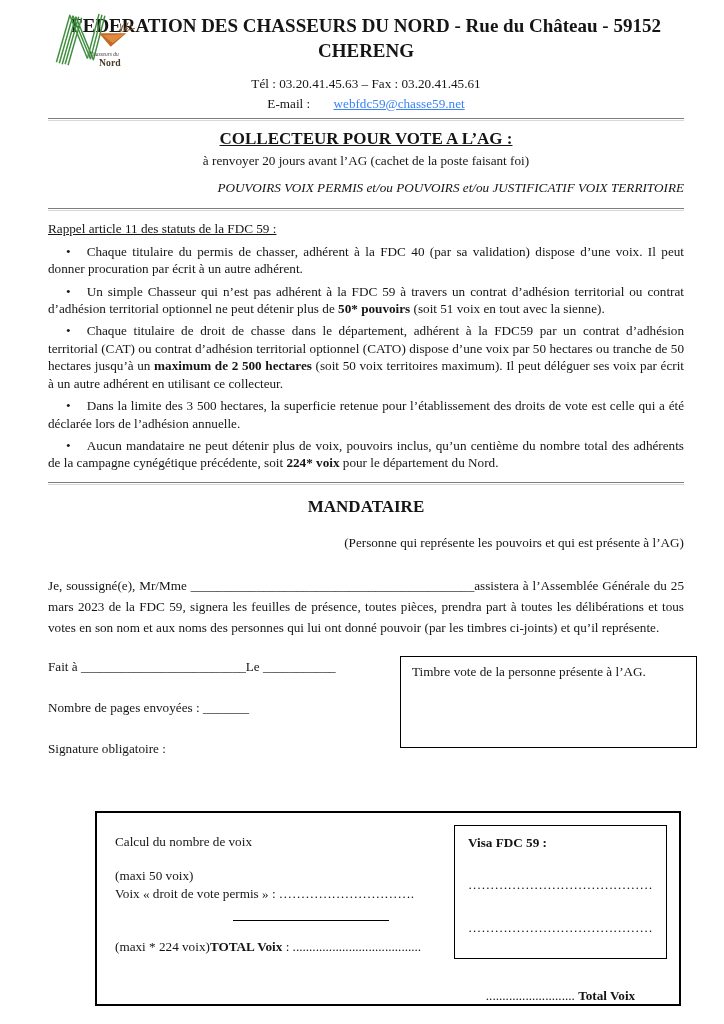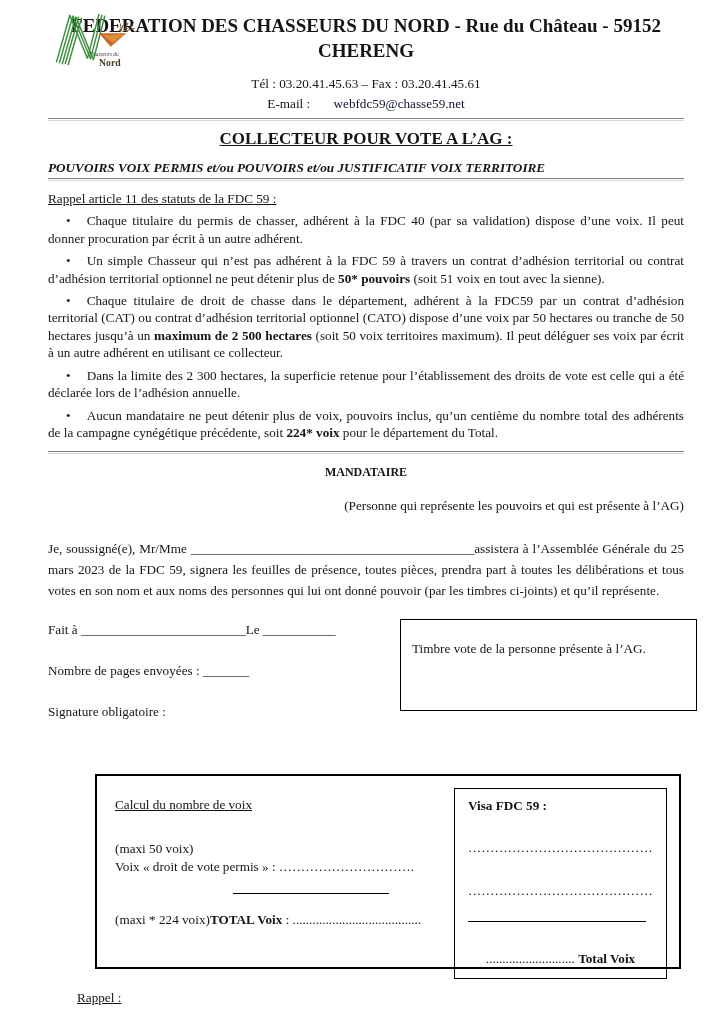--- a/index.html
+++ b/index.html
@@ -9,52 +9,52 @@
     padding:8px 40px 0 48px;
     font-family:"Liberation Serif","DejaVu Serif",serif;
     font-size:13.2px; color:#151515; line-height:1.32;
   }
   
   .header { position:relative; min-height:64px; text-align:center; }
   .logo { position:absolute; left:-6px; top:0; width:118px; height:64px; }
   .header-org { font-weight:bold; font-size:19px; padding-top:5px; }
   .header-tel { margin-top:12px; }
   .header-email { margin-top:2px; }
-  .link { color:#0f172a; cursor:pointer;margin-left:20px; }
+  .link { color:#3b82f6; text-decoration:underline; cursor:pointer;margin-left:20px; }
   
   .rule { border:none; height:1px; border-top:1.6px solid #7d7d7d; border-bottom:1px solid #d7d7d7; margin:0; }
   .rule-1 { margin-top:6px; }
   
   .title { text-align:center; font-weight:bold; font-size:17px; text-decoration:underline; margin-top:7px; }
   .subtitle { text-align:center; margin-top:2px; }
-  .notice { text-align:left; font-weight:bold; font-style:italic; margin-top:9px; margin-bottom:1px; }
+  .notice { text-align:right; font-weight:normal; font-style:italic; margin-top:9px; margin-bottom:12px; }
   
   .statutes-heading { text-decoration:underline; margin-top:9px; }
   .bullet { margin:5px 0; text-align:justify; text-indent:18px; }
   .bullet::before { content:"\2022"; padding-right:16px; }
   
   .rule-3 { margin-top:10px; }
-  .mand-heading { text-align:center; font-weight:bold; font-size:12px; margin-top:11px; }
+  .mand-heading { text-align:center; font-weight:bold; font-size:17px; margin-top:11px; }
   .mand-sub { text-align:right; margin-top:16px; }
   .mand-para { text-align:justify; margin-top:23px; line-height:1.6; }
   .fait-section { position:relative; margin-top:15px; height:132px; }
   .fait-line { padding-top:5px; }
   .pages-line { margin-top:24px; }
   .signature-line { margin-top:23px; }
   .timbre-box { position:absolute; right:-13px; top:3px; width:297px; height:92px;
-    border:1.6px solid #000; box-sizing:border-box; padding:20px 11px; }
+    border:1.6px solid #000; box-sizing:border-box; padding:6px 11px; }
   
   .calc-outer { position:relative; margin:26px 0 0 47px; width:586px; height:195px;
     border:2px solid #000; box-sizing:border-box; }
   .calc-left { padding:20px 0 0 18px; width:335px; box-sizing:border-box; }
-  .calc-heading { text-decoration:underline; margin-bottom:27px; }
+  .calc-heading { margin-bottom:17px; }
   .calc-sumline { width:156px; border-bottom:1.4px solid #000; margin:12px 0 0 118px; height:6px; }
   .calc-total { margin-top:17px; }
   .bold { font-weight:bold; }
-  .visa-box { position:absolute; top:12px; right:12px; width:213px; height:191px;
+  .visa-box { position:absolute; top:12px; right:12px; width:213px; height:134px;
     border:1.6px solid #000; box-sizing:border-box; padding:8px 13px; }
   .visa-heading { font-weight:bold; }
   .visa-dots1 { margin-top:25px; }
   .visa-dots2 { margin-top:25px; }
   .visa-line { border-bottom:1.5px solid #000; margin-top:22px; width:178px; }
   .visa-total { margin-top:28px; text-align:center; }
   
   .final { margin-top:20px; padding-left:29px; }
   .final-heading { text-decoration:underline; }
 </style>
@@ -88,30 +88,31 @@
       <text x="58" y="60" font-size="10" font-weight="bold" fill="#4a3b2a">Nord</text>
     </svg>
     <div class="header-org">FEDERATION DES CHASSEURS DU NORD - Rue du Château - 59152 CHERENG</div>
     <div class="header-tel">Tél : 03.20.41.45.63 – Fax : 03.20.41.45.61</div>
     <div class="header-email"><span>E-mail : </span><span class="link">webfdc59@chasse59.net</span></div>
   </div>
 
   <hr class="rule rule-1">
 
   <div class="title">COLLECTEUR POUR VOTE A L’AG :</div>
+  <div class="subtitle">à renvoyer 20 jours avant l’AG (cachet de la poste faisant foi)</div>
   <div class="notice">POUVOIRS VOIX PERMIS et/ou POUVOIRS et/ou JUSTIFICATIF VOIX TERRITOIRE</div>
 
   <hr class="rule">
 
   <div class="statutes-heading">Rappel article 11 des statuts de la FDC 59 :</div>
   <p class="bullet"><span>Chaque titulaire du permis de chasser, adhérent à la FDC 40 (par sa validation) dispose d’une voix. Il peut donner procuration par écrit à un autre adhérent.</span></p>
   <p class="bullet"><span>Un simple Chasseur qui n’est pas adhérent à la FDC 59 à travers un contrat d’adhésion territorial ou contrat d’adhésion territorial optionnel ne peut détenir plus de </span><span style="font-weight: bold;">50* pouvoirs</span><span> (soit 51 voix en tout avec la sienne).</span></p>
   <p class="bullet"><span>Chaque titulaire de droit de chasse dans le département, adhérent à la FDC59 par un contrat d’adhésion territorial (CAT) ou contrat d’adhésion territorial optionnel (CATO) dispose d’une voix par 50 hectares ou tranche de 50 hectares jusqu’à un </span><span style="font-weight: bold;">maximum de 2 500 hectares</span><span> (soit 50 voix territoires maximum). Il peut déléguer ses voix par écrit à un autre adhérent en utilisant ce collecteur.</span></p>
-  <p class="bullet"><span>Dans la limite des 2 300 hectares, la superficie retenue pour l’établissement des droits de vote est celle qui a été déclarée lors de l’adhésion annuelle.</span></p>
-  <p class="bullet"><span>Aucun mandataire ne peut détenir plus de voix, pouvoirs inclus, qu’un centième du nombre total des adhérents de la campagne cynégétique précédente, soit </span><span style="font-weight: bold;">224* voix</span><span> pour le département du Total.</span></p>
+  <p class="bullet"><span>Dans la limite des 3 500 hectares, la superficie retenue pour l’établissement des droits de vote est celle qui a été déclarée lors de l’adhésion annuelle.</span></p>
+  <p class="bullet"><span>Aucun mandataire ne peut détenir plus de voix, pouvoirs inclus, qu’un centième du nombre total des adhérents de la campagne cynégétique précédente, soit </span><span style="font-weight: bold;">224* voix</span><span> pour le département du Nord.</span></p>
 
   <hr class="rule rule-3">
 
   <div class="mand-heading">MANDATAIRE</div>
   <div class="mand-sub">(Personne qui représente les pouvoirs et qui est présente à l’AG)</div>
 
   <p class="mand-para"><span>Je, soussigné(e), Mr/Mme </span><span>___________________________________________</span><span>assistera à l’Assemblée Générale du 25 mars 2023 de la FDC 59, signera les feuilles de présence, toutes pièces, prendra part à toutes les délibérations et tous votes en son nom et aux noms des personnes qui lui ont donné pouvoir (par les timbres ci-joints) et qu’il représente.</span></p>
 
   <div class="fait-section">
     <div class="fait-line"><span>Fait à </span><span>_________________________</span><span>Le </span><span>___________</span></div>

